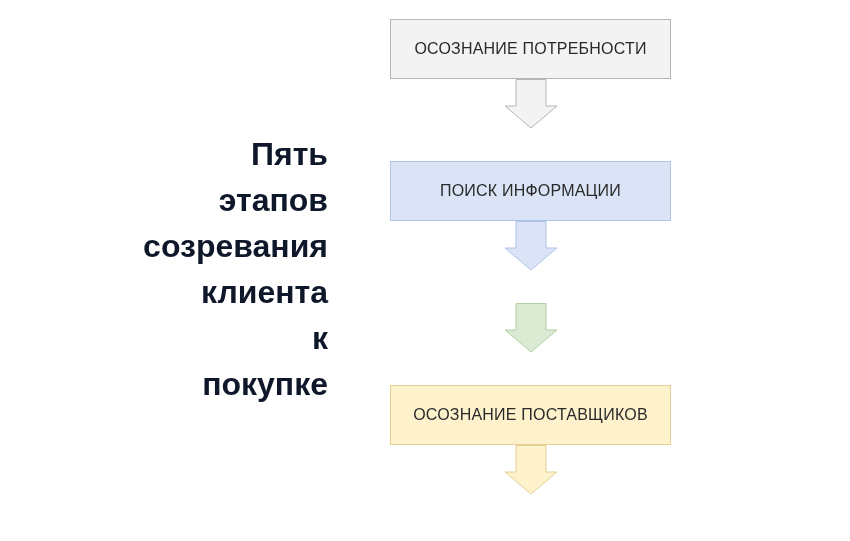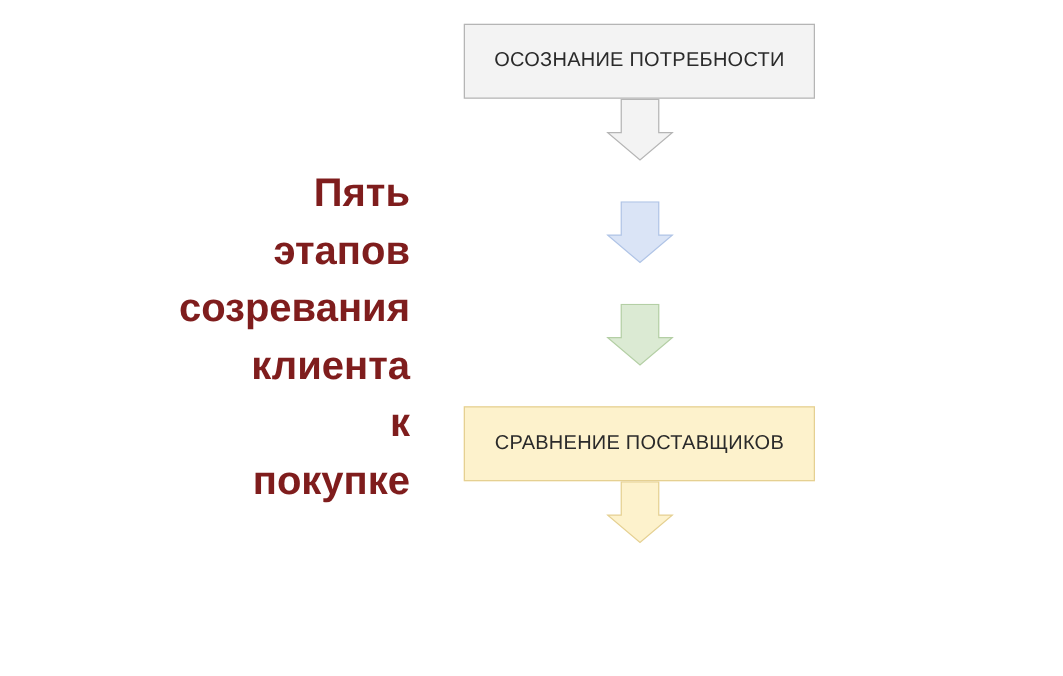--- a/index.html
+++ b/index.html
@@ -18,27 +18,27 @@
   
   .side-title {
     position: absolute;
     top: 131px;
     right: 522px;
     text-align: right;
     white-space: pre-line;
     font-size: 32px;
     font-weight: bold;
     line-height: 46px;
-    color: #7f1d1d;
+    color: #0f172a;
     letter-spacing: 0;
   }
   
   .flow {
     position: absolute;
-    left: 371px;
+    left: 390px;
     top: 19px;
     width: 281px;
     display: flex;
     flex-direction: column;
     gap: 32px;
   }
   .stage {
     display: flex;
     flex-direction: column;
   }
@@ -91,38 +91,41 @@
         <span class="box-label">ОСОЗНАНИЕ ПОТРЕБНОСТИ</span>
       </div>
       <div class="arrow">
         <svg width="54" height="50" viewBox="0 0 54 50">
           <polygon points="12,0.5 42,0.5 42,27 53,27 27,49 1,27 12,27"></polygon>
         </svg>
       </div>
     </div>
 
     <div class="stage" style="--fill: #dae4f6; --stroke: #b0c4e6;">
+      <div class="box">
+        <span class="box-label">ПОИСК ИНФОРМАЦИИ</span>
+      </div>
       <div class="arrow">
         <svg width="54" height="50" viewBox="0 0 54 50">
           <polygon points="12,0.5 42,0.5 42,27 53,27 27,49 1,27 12,27"></polygon>
         </svg>
       </div>
     </div>
 
     <div class="stage" style="--fill: #dbead3; --stroke: #b4cfa5;">
       <div class="arrow">
         <svg width="54" height="50" viewBox="0 0 54 50">
           <polygon points="12,0.5 42,0.5 42,27 53,27 27,49 1,27 12,27"></polygon>
         </svg>
       </div>
     </div>
 
     <div class="stage" style="--fill: #fdf2cc; --stroke: #e5d092;">
       <div class="box">
-        <span class="box-label">СРАВНЕНИЕ ПОСТАВЩИКОВ</span>
+        <span class="box-label">ОСОЗНАНИЕ ПОСТАВЩИКОВ</span>
       </div>
       <div class="arrow">
         <svg width="54" height="50" viewBox="0 0 54 50">
           <polygon points="12,0.5 42,0.5 42,27 53,27 27,49 1,27 12,27"></polygon>
         </svg>
       </div>
     </div>
 
 
   </div>

